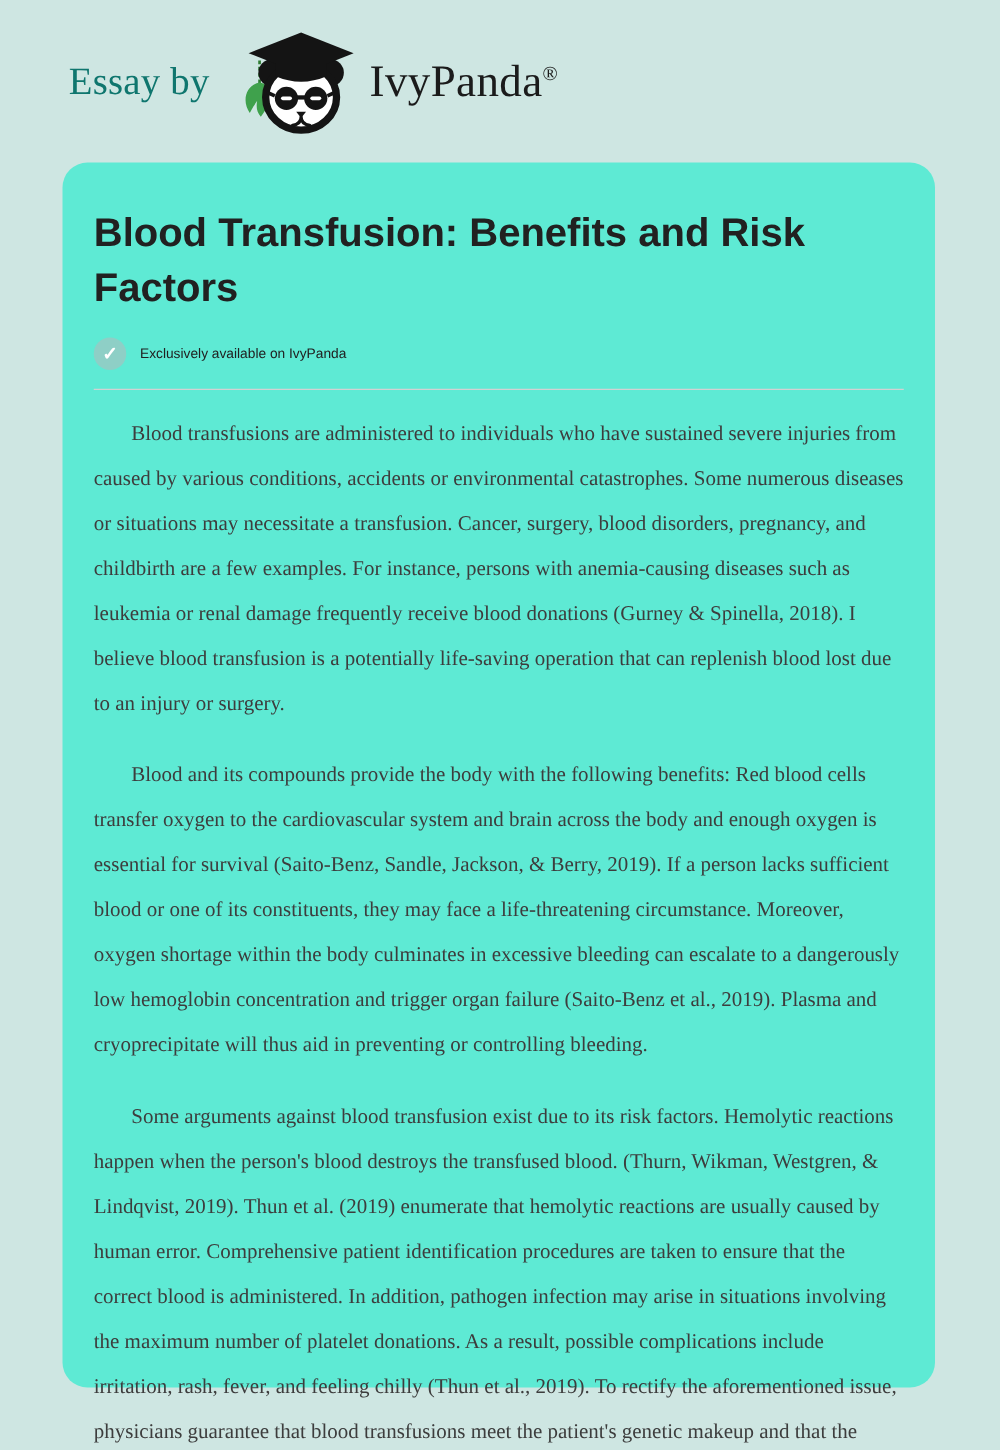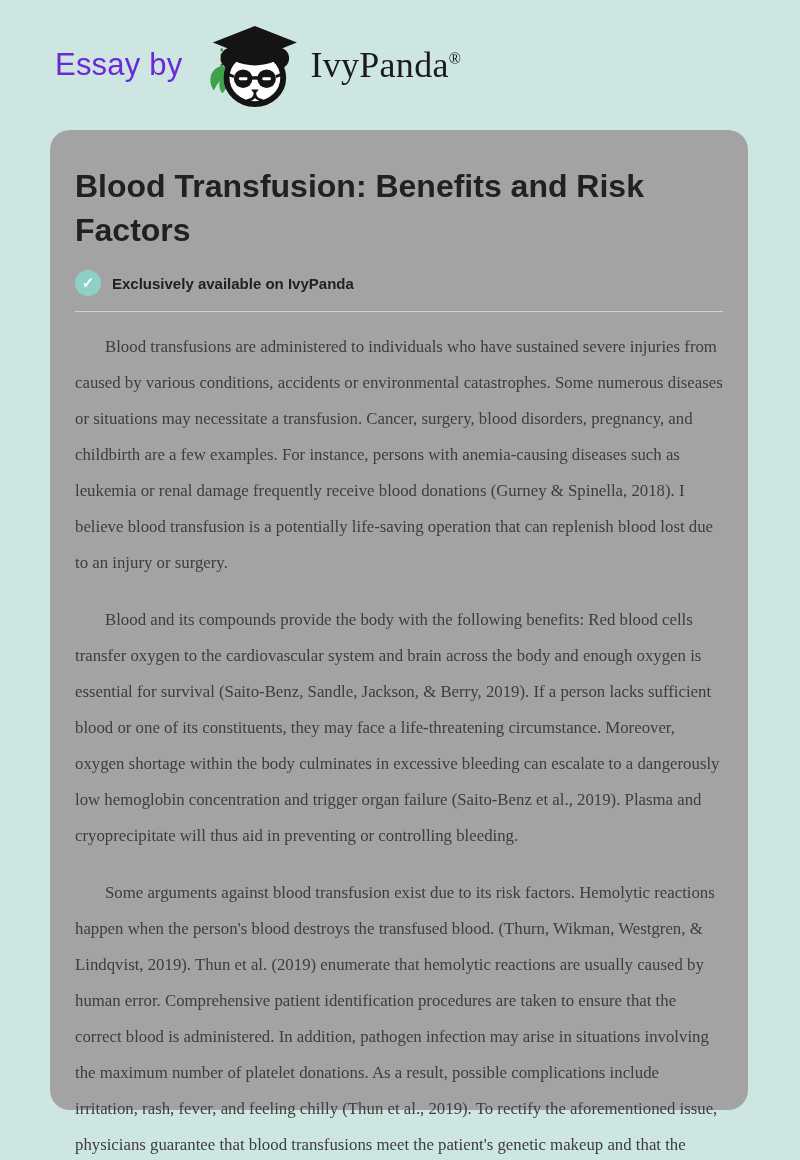--- a/index.html
+++ b/index.html
@@ -12,22 +12,23 @@
     overflow: hidden;
   }
   .header {
     height: 130px;
     display: flex;
     align-items: center;
     padding-left: 55px;
   }
   .essay-by {
     font-size: 31px;
-    color: #6d28d9;
+    color: #0f766e;
     letter-spacing: 0.2px;
+    font-family: Liberation Serif, serif;
   }
   .logo-wrap {
     margin-left: 18px;
     margin-right: 10px;
     display: flex;
     align-items: center;
   }
   .brand {
     font-family: "Liberation Serif", serif;
     font-weight: normal;
@@ -36,21 +37,21 @@
     letter-spacing: 0.3px;
   }
   .brand sup {
     font-size: 16px;
     vertical-align: super;
   }
   .card {
     width: 698px;
     height: 980px;
     margin-left: 50px;
-    background: #a3a3a3;
+    background: #5eead4;
     border-radius: 20px;
     padding: 34px 25px 0 25px;
   }
   .title {
     font-size: 32px;
     line-height: 44px;
     font-weight: bold;
     color: #212121;
     margin-bottom: 18px;
   }
@@ -67,22 +68,22 @@
     background: #8ecfc6;
     color: #ffffff;
     display: flex;
     align-items: center;
     justify-content: center;
     font-size: 15px;
     font-weight: bold;
     flex: 0 0 auto;
   }
   .badge-label {
-    font-size: 15px;
-    font-weight: bold;
+    font-size: 11px;
+    font-weight: normal;
     color: #212121;
   }
   .divider {
     border: none;
     border-top: 1px solid #d2d2d2;
     margin: 0 0 17px 0;
   }
   .essay-body p {
     font-size: 16.8px;
     line-height: 36px;

